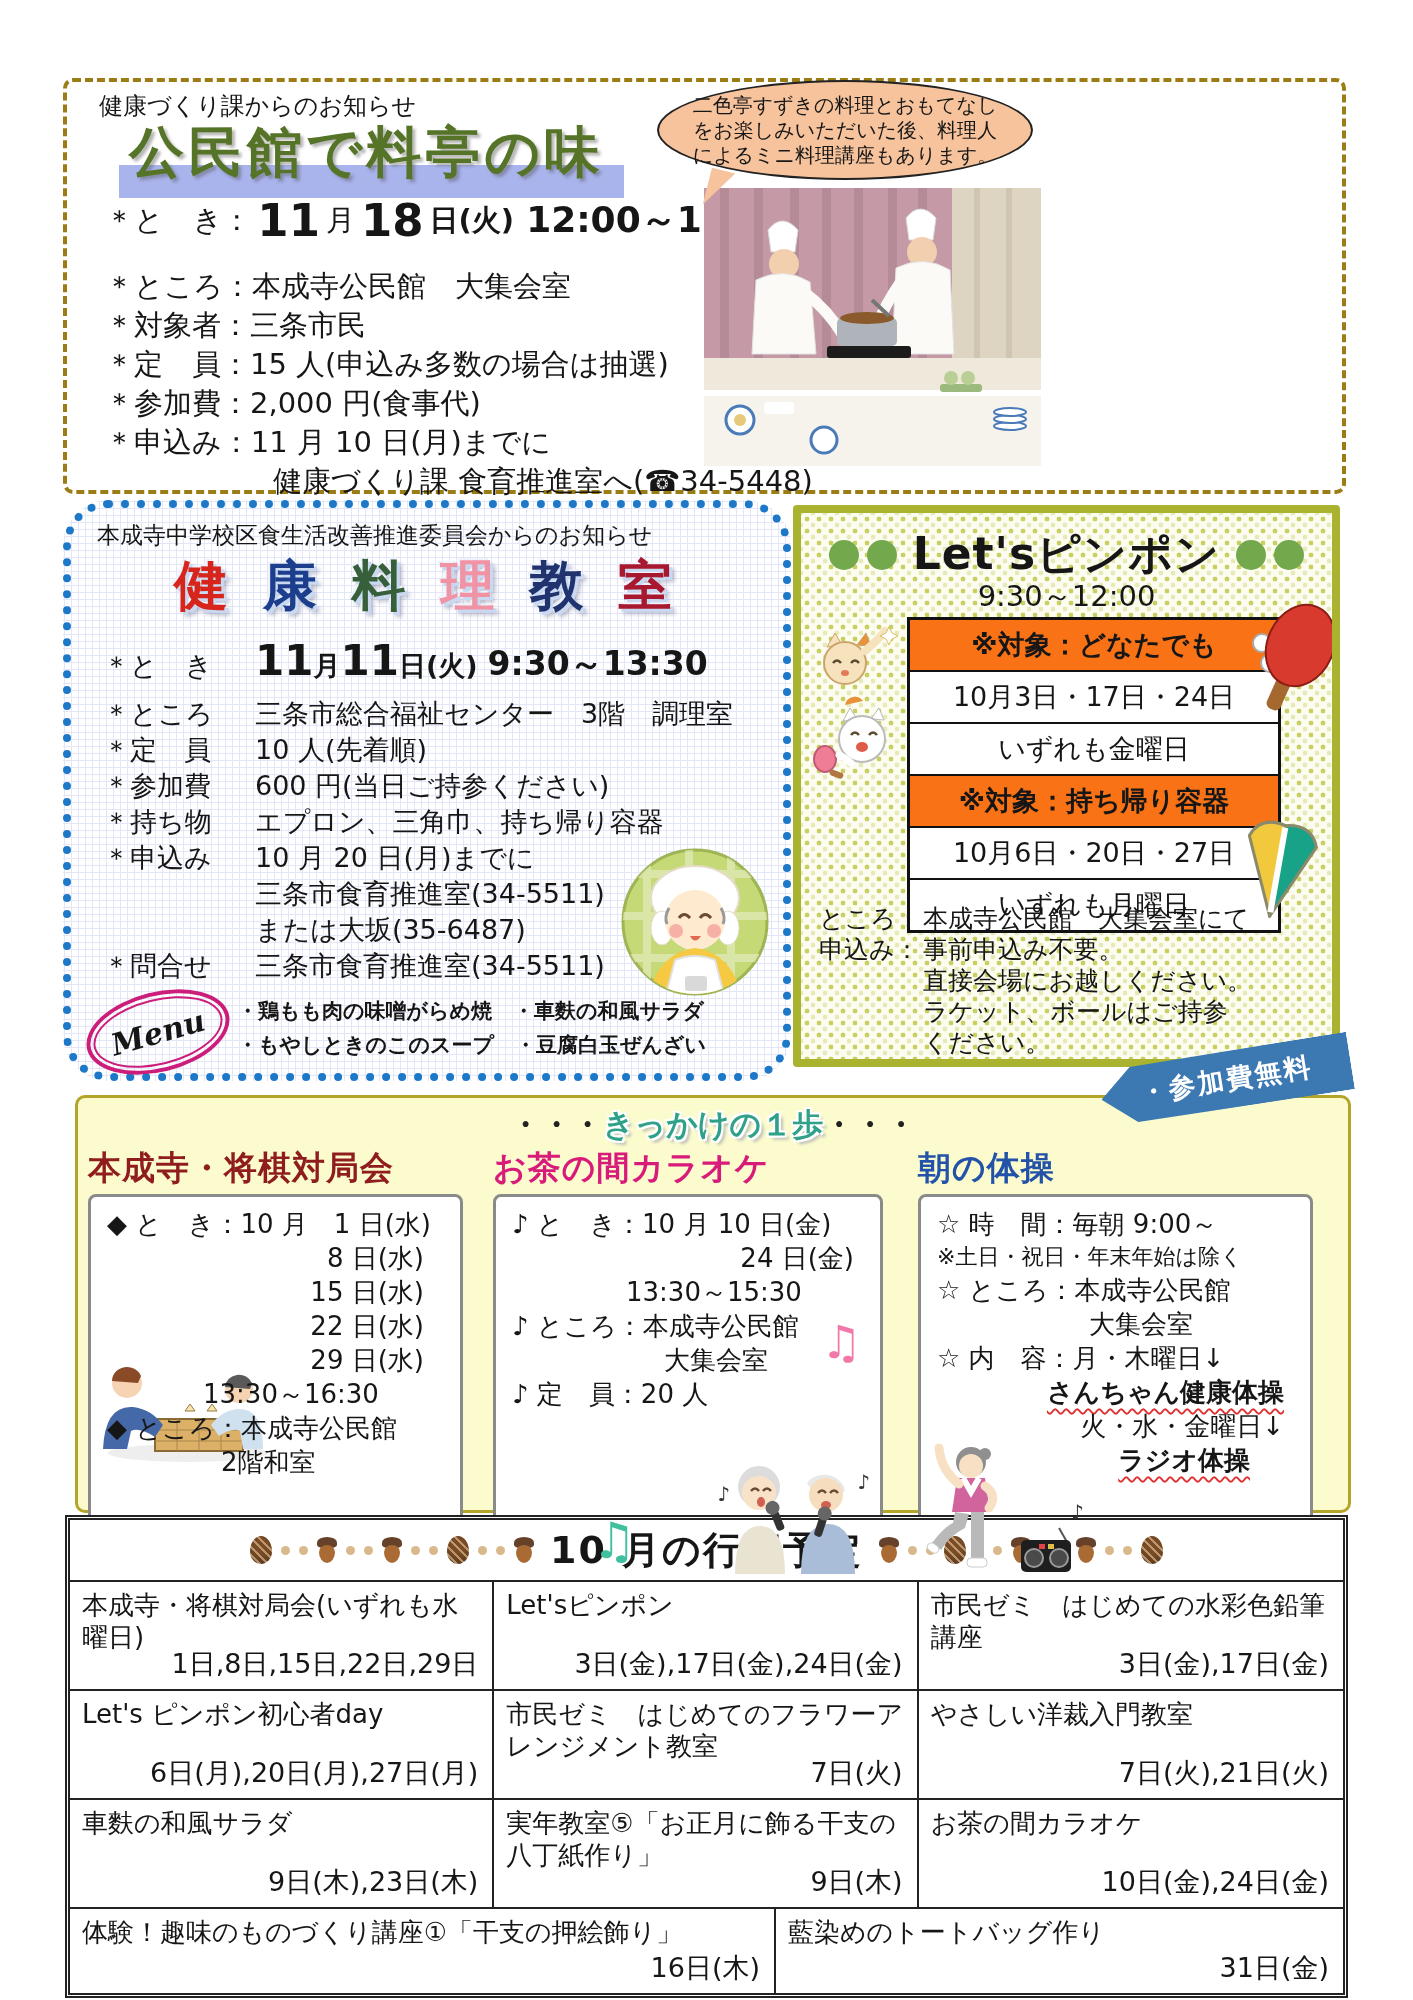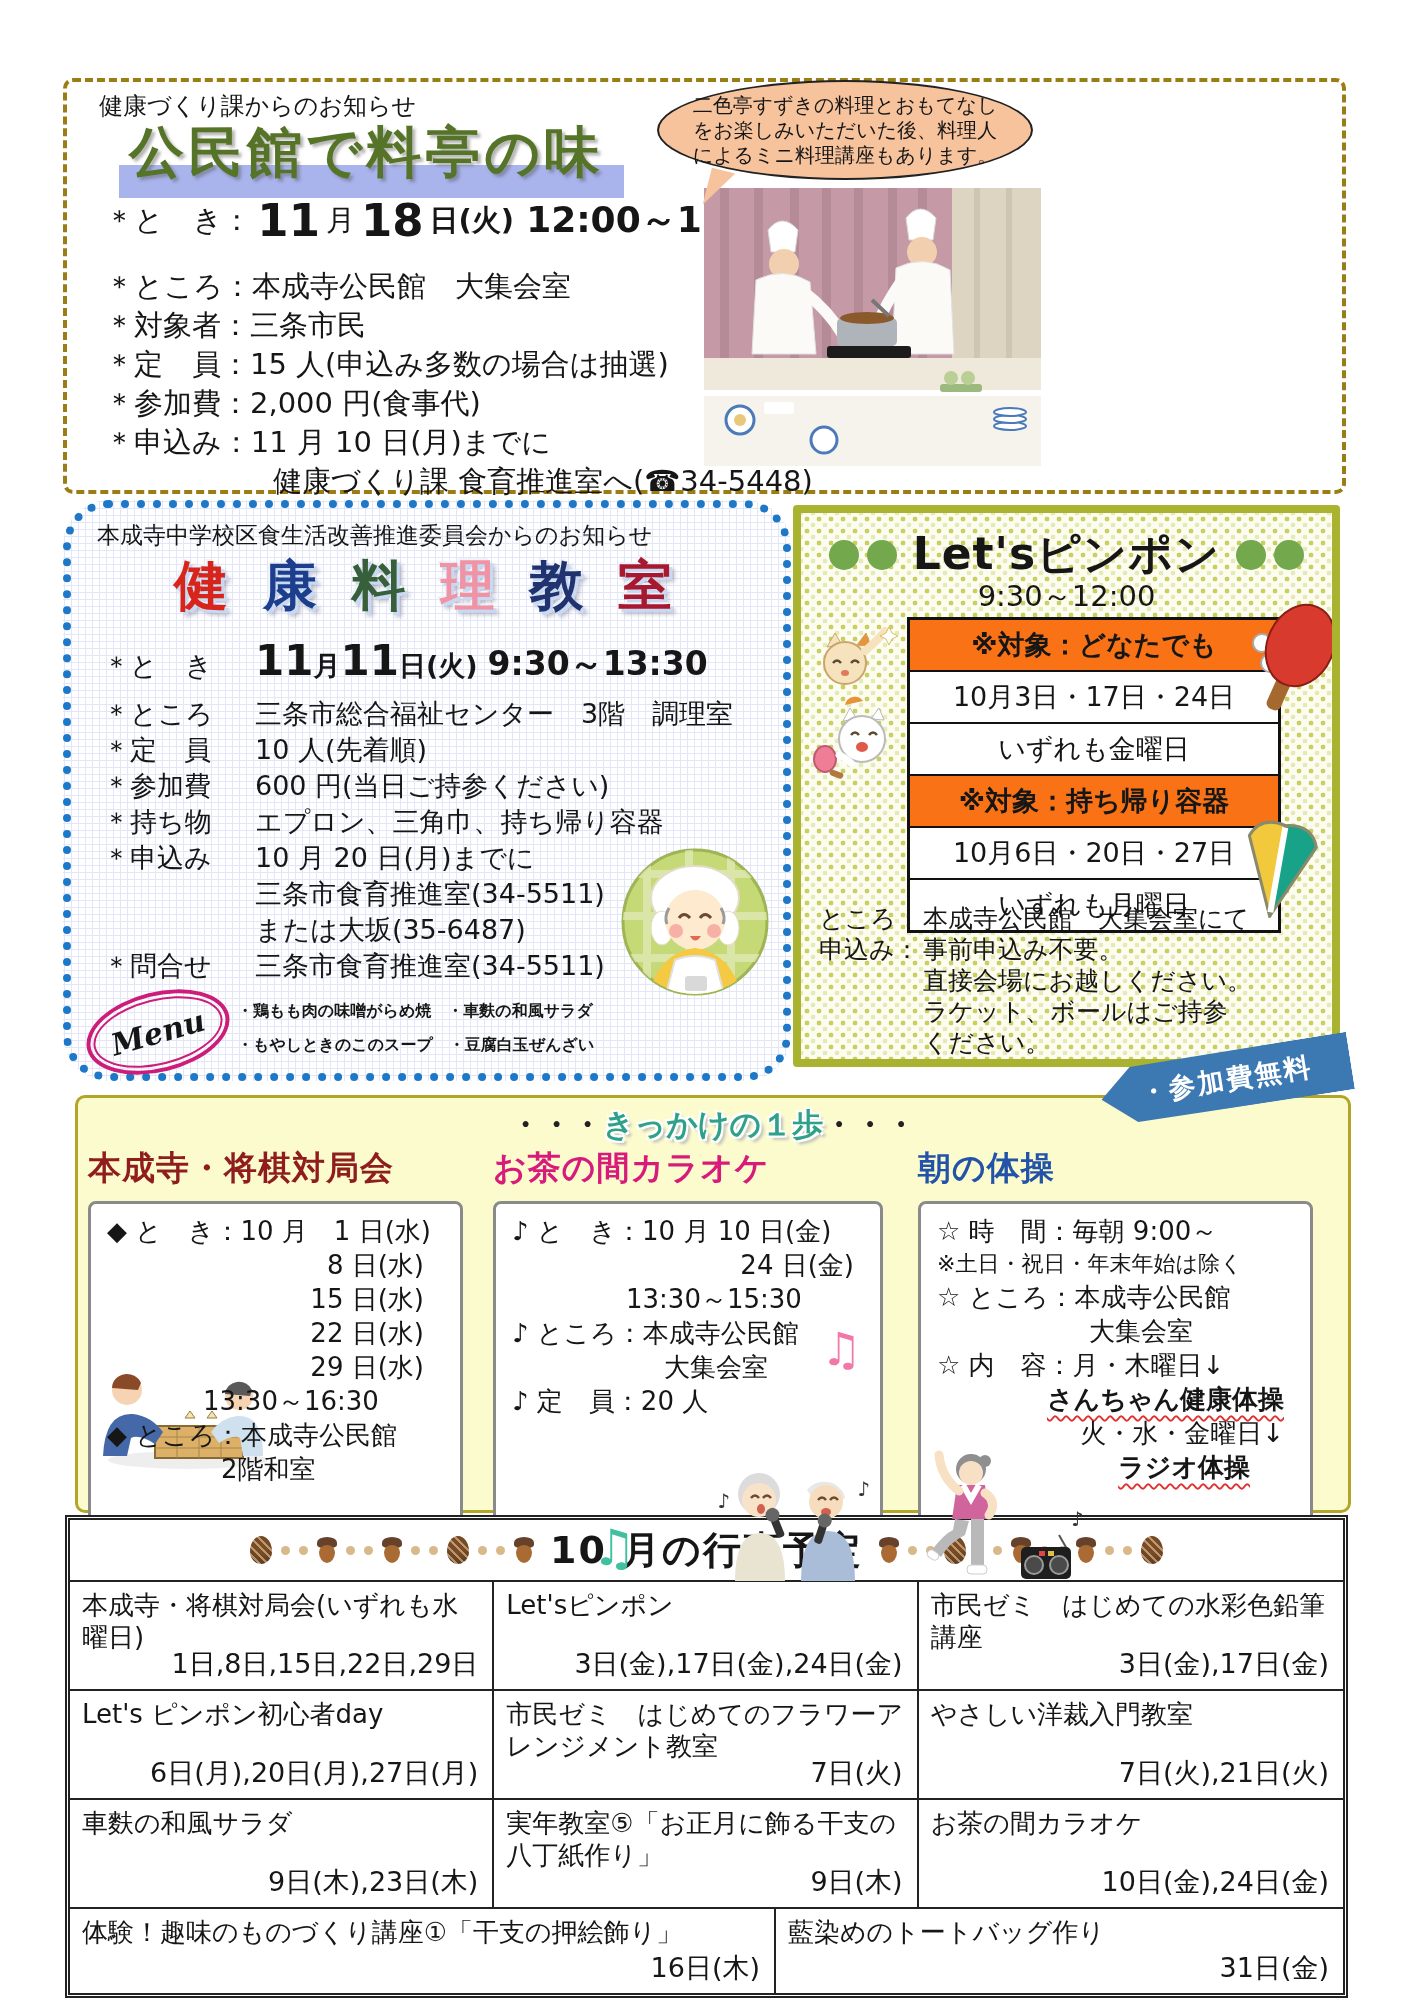--- a/index.html
+++ b/index.html
@@ -45,21 +45,21 @@
   .kenko-when .tm{font-size:33px;font-weight:bold;margin-left:10px;}
   .kenko-rows{left:32px;top:188px;font-size:27px;line-height:36px;}
   .kenko-rows .lbl{display:inline-block;width:152px;white-space:pre;}
   .kenko-cook{right:12px;top:338px;}
   .menu-wrap{left:14px;top:482px;width:688px;height:80px;}
   .menu-oval{position:absolute;left:0;top:2px;width:138px;height:72px;border:4px solid #cc1d7a;border-radius:50%;
     transform:rotate(-14deg);display:flex;align-items:center;justify-content:center;}
   .menu-oval::before{content:"";position:absolute;inset:3px;border:2px solid #cc1d7a;border-radius:50%;}
   .menu-text{font-family:"DejaVu Serif","Liberation Serif",serif;font-style:italic;font-weight:bold;
     font-size:30px;transform:rotate(-2deg);}
-  .menu-lines{position:absolute;left:152px;top:4px;font-size:16px;font-weight:bold;line-height:34px;white-space:nowrap;}
+  .menu-lines{position:absolute;left:152px;top:4px;font-size:21px;font-weight:bold;line-height:34px;white-space:nowrap;}
 
   
   .sec-pingpong{left:793px;top:505px;width:547px;height:562px;border:8px solid #a9b32f;border-radius:4px;
     background-color:#fcfdf0;
     background-image:radial-gradient(circle,#c9d061 2.4px,transparent 2.6px),
                      radial-gradient(circle,#e6eab8 2.4px,transparent 2.6px);
     background-size:12px 12px;background-position:0 0,6px 6px;box-sizing:border-box;}
   .pp-title-row{position:absolute;left:0;top:12px;width:100%;display:flex;justify-content:center;
     align-items:center;gap:16px;}
   .pp-dots{display:flex;gap:8px;}
@@ -82,21 +82,21 @@
     border:3px solid #b3a52a;border-radius:10px;}
   .kikkake-head{position:absolute;left:0;top:6px;width:100%;text-align:center;font-size:31px;font-weight:bold;}
   .kikkake-head .dots{color:#222;}
   .kikkake-head .kk{color:#2fa189;
     text-shadow:-2px -2px 0 #fff,2px -2px 0 #fff,-2px 2px 0 #fff,2px 2px 0 #fff,4px 4px 3px #bbb;}
   .k-col-title{position:absolute;top:48px;font-size:33px;font-weight:bold;text-align:left;letter-spacing:1px;}
   .kt-shogi{left:10px;width:375px;color:#8f1d1d;}
   .kt-karaoke{left:415px;width:390px;color:#d81b7a;}
   .kt-taiso{left:840px;width:395px;color:#2353a8;}
   .k-box{position:absolute;top:96px;height:389px;background:#fff;border:3px solid #8a8a8a;border-radius:8px;
-    padding:10px 0;box-sizing:border-box;margin-top:7px;}
+    padding:10px 0;box-sizing:border-box;}
   .kb-1{left:10px;width:375px;}
   .kb-2{left:415px;width:390px;}
   .kb-3{left:840px;width:395px;}
   .k-line{font-size:26px;line-height:34px;padding:0 16px;position:relative;z-index:2;}
   .k-line.r{text-align:right;padding-right:36px;}
   .k-line.rr{text-align:right;padding-right:26px;}
   .k-line.c1{padding-left:112px;}
   .k-line.c2{padding-left:130px;}
   .k-line.c3{padding-left:168px;}
   .k-line.small{font-size:22px;line-height:32px;}

